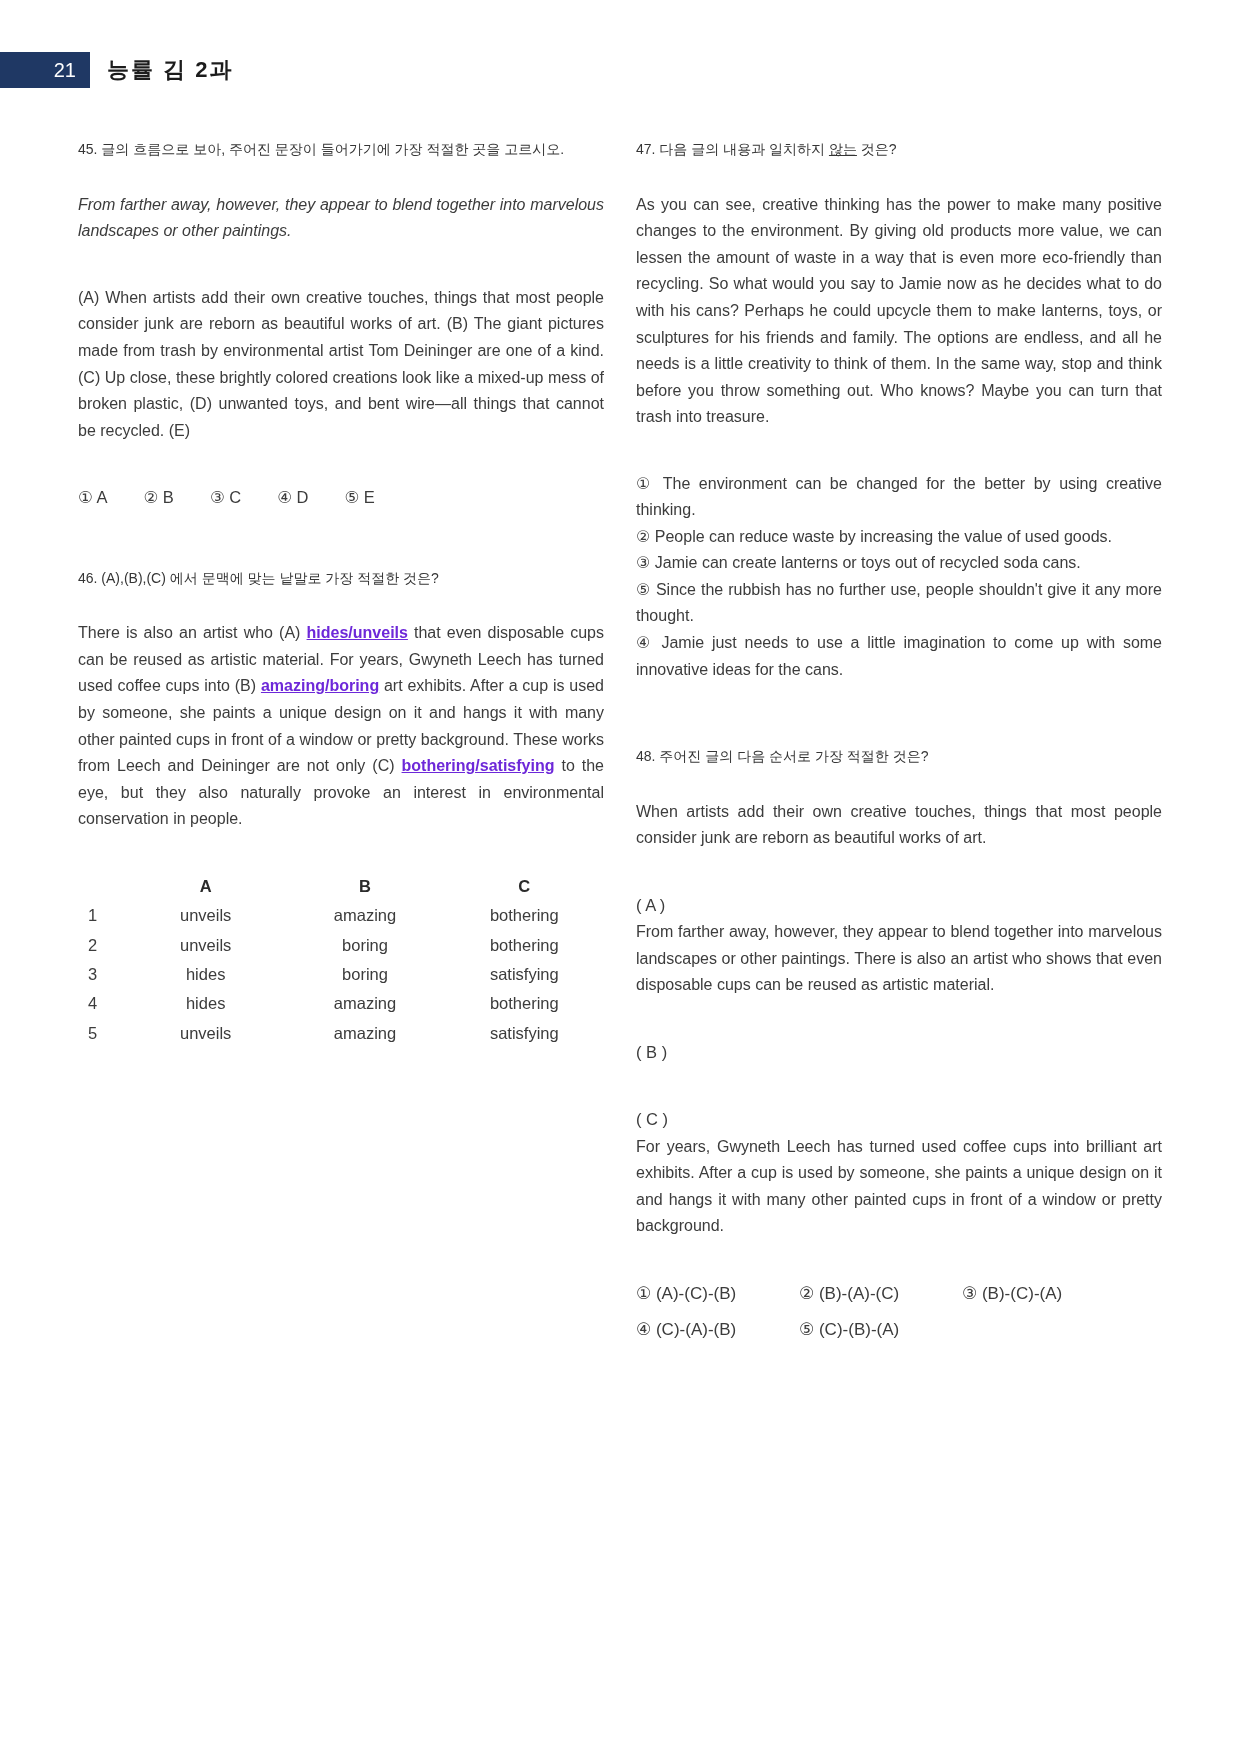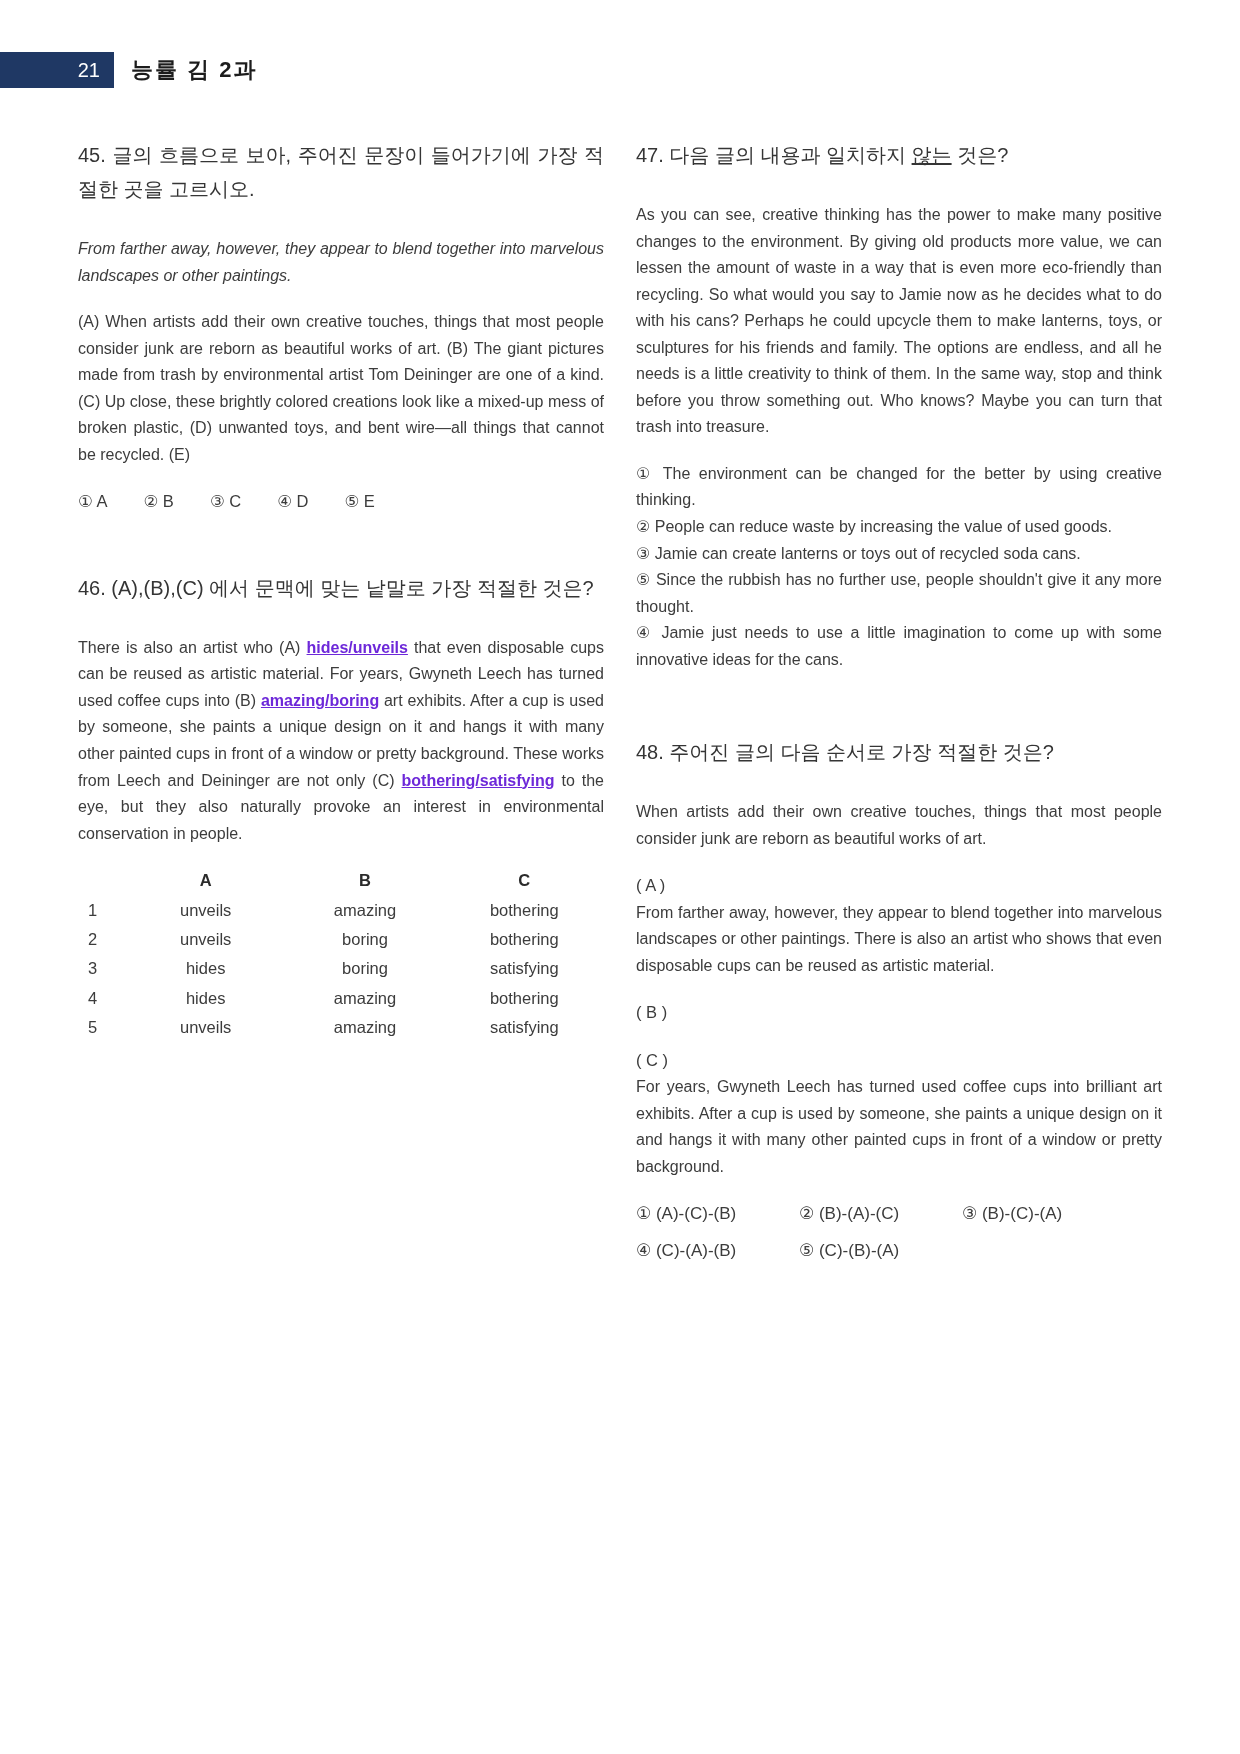--- a/index.html
+++ b/index.html
@@ -6,41 +6,41 @@
   body {
     width: 1240px; height: 1754px;
     font-family: "Liberation Sans", "DejaVu Sans", sans-serif;
     color: #3c3c3c;
   }
   .page { position: relative; width: 1240px; height: 1754px; overflow: hidden; background: #fff; }
 
   
   .hdr { margin-top: 52px; display: flex; align-items: stretch; }
   .hdr .badge {
-    width: 114px; box-sizing: border-box; background: #1F3864; color: #ffffff;
+    width: 90px; box-sizing: border-box; background: #1F3864; color: #ffffff;
     text-align: right; padding: 7px 14px 7px 0; font-size: 20px; line-height: 1.1;
   }
   .hdr .title {
     margin-left: 17px; align-self: center; font-size: 22px; font-weight: 700;
     color: #1c1c1c; letter-spacing: 2px;
   }
 
   
   .columns { display: flex; padding: 0 78px; gap: 32px; margin-top: 50px; }
   .col { flex: 1 1 0; min-width: 0; }
 
   p { margin: 0; }
-  .q-heading { font-size: 20px; line-height: 1.7; text-align: justify; color: #353535; }
+  .q-heading { font-size: 14px; line-height: 1.7; text-align: justify; color: #353535; }
   .body-text { font-size: 16px; line-height: 1.66; text-align: justify; }
   .ital { font-style: italic; }
   .emph { font-weight: 700; text-decoration: underline; color: #6d28d9; }
   .u { text-decoration: underline; }
 
   .mt-sm { margin-top: 30px; }
-  .mt-md { margin-top: 20px; }
+  .mt-md { margin-top: 40px; }
   .mt-lg { margin-top: 56px; }
   .mt-xl { margin-top: 62px; }
 
   .choices-inline { display: flex; gap: 36px; font-size: 16.5px; line-height: 1.6; }
 
   
   .opt-table { display: grid; grid-template-columns: 48px 1fr 1fr 1fr; row-gap: 3px; font-size: 16.5px; line-height: 1.6; }
   .opt-table .cell { text-align: center; }
   .opt-table .num { text-align: left; padding-left: 10px; }
   .opt-table .head { font-weight: 700; color: #2b2b2b; }

